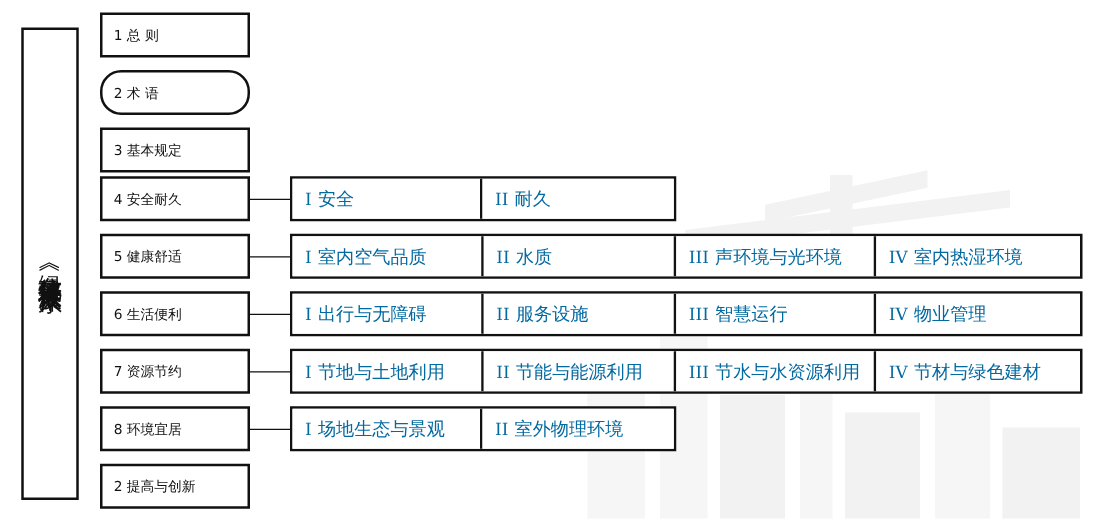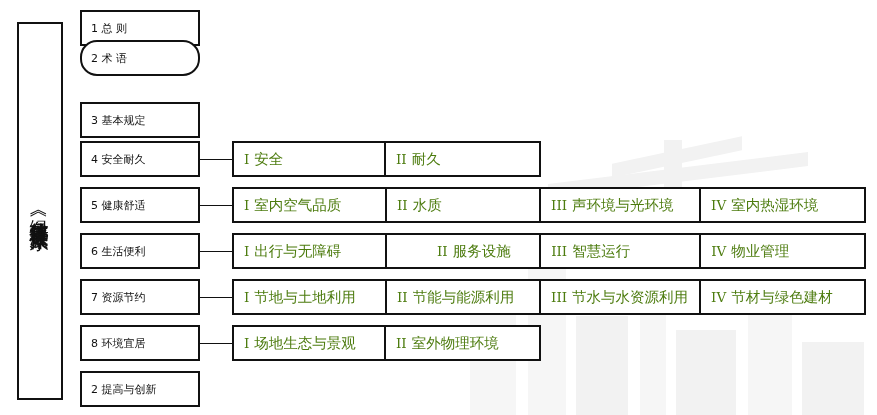--- a/index.html
+++ b/index.html
@@ -54,21 +54,21 @@
     display:flex;z-index:3;
   }
   .subcell{
     box-sizing:border-box;height:100%;
     display:flex;align-items:center;
     border-right:2.5px solid #111;
     background:#fff;
   }
   .subcell:last-child{border-right:none;}
   .subcell .lbl{
-    padding-left:10px;font-size:14.5px;color:#4d7c0f;white-space:nowrap;
+    padding-left:10px;font-size:14.5px;color:#0369a1;white-space:nowrap;
     font-family:"DejaVu Sans","Liberation Sans",sans-serif;
   }
   .rn{font-family:"DejaVu Serif","Liberation Serif",serif;font-size:13.5px;margin-right:5px;}
 </style>
 </head>
 <body>
 
 <div id="canvas">
 
   <div id="watermark">
@@ -86,21 +86,21 @@
   </div>
 
   <div id="title-box">
     <span id="title-text">《绿色建筑评价标准》技术体系</span>
   </div>
 
   <div id="chapters-layer">
       <div class="chapter" style="top: 10px;">
         <span class="lbl">1 总  则</span>
       </div>
-      <div class="chapter" style="top: 40px; border-radius: 17px;">
+      <div class="chapter" style="top: 56px; border-radius: 17px;">
         <span class="lbl">2 术  语</span>
       </div>
       <div class="chapter" style="top: 102px;">
         <span class="lbl">3 基本规定</span>
       </div>
       <div class="chapter" style="top: 141px;">
         <span class="lbl">4 安全耐久</span>
       </div>
       <div class="chapter" style="top: 187px;">
         <span class="lbl">5 健康舒适</span>
@@ -145,21 +145,21 @@
           <span class="lbl"><span class="rn">III</span><span>声环境与光环境</span></span>
         </div>
         <div class="subcell" style="width: 164px;">
           <span class="lbl"><span class="rn">IV</span><span>室内热湿环境</span></span>
         </div>
       </div>
       <div class="subrow" style="top: 233px; width: 634px;">
         <div class="subcell" style="width: 154px;">
           <span class="lbl"><span class="rn">I</span><span>出行与无障碍</span></span>
         </div>
-        <div class="subcell" style="width: 155px; padding-left: 40px;">
+        <div class="subcell" style="width: 155px;">
           <span class="lbl"><span class="rn">II</span><span>服务设施</span></span>
         </div>
         <div class="subcell" style="width: 161px;">
           <span class="lbl"><span class="rn">III</span><span>智慧运行</span></span>
         </div>
         <div class="subcell" style="width: 164px;">
           <span class="lbl"><span class="rn">IV</span><span>物业管理</span></span>
         </div>
       </div>
       <div class="subrow" style="top: 279px; width: 634px;">

